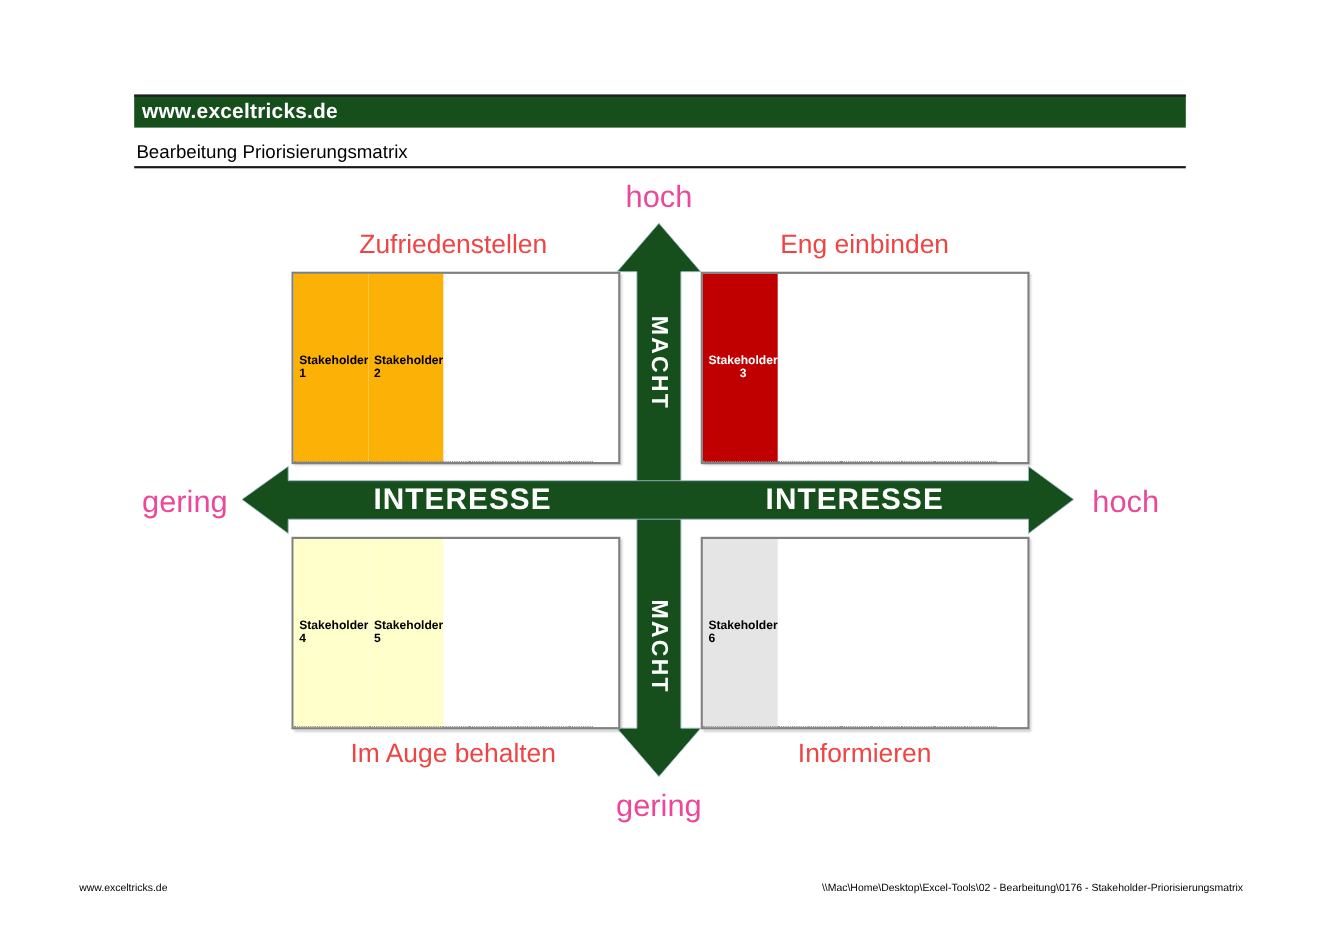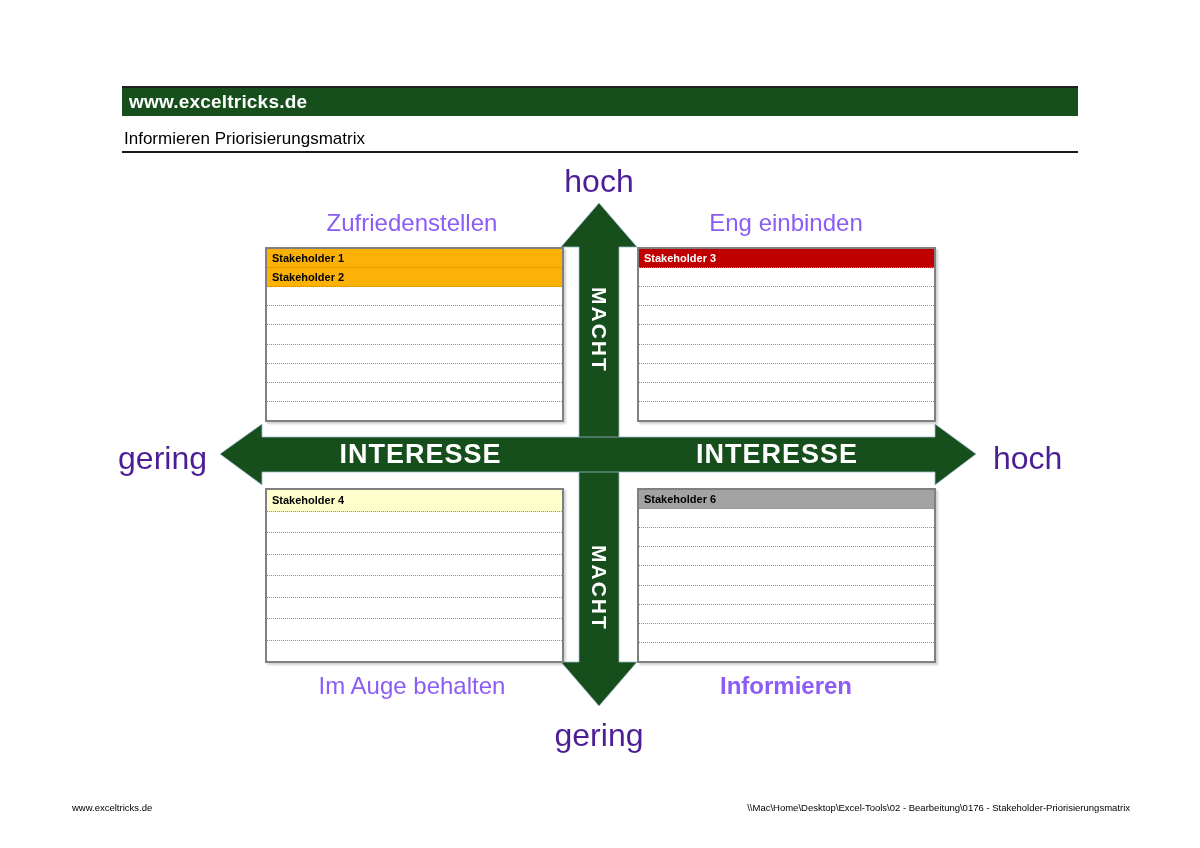--- a/index.html
+++ b/index.html
@@ -13,53 +13,53 @@
   #banner{
     left:122px;top:86px;width:956px;height:30px;
     border-top:2px solid #1f1f1f;box-sizing:border-box;
     display:flex;align-items:center;padding-left:7px;
     color:#fff;font-size:19px;font-weight:600;letter-spacing:.2px;
   }
   #page-title{left:124px;top:129px;font-size:17px;}
   #title-rule{left:122px;top:151px;width:956px;height:0;border-top:2px solid #1a1a1a;}
 
   
-  .axis-label{font-size:32px;color:#4c1d95;}
+  .axis-label{font-size:28px;color:#ec4899;}
   #label-hoch-top{left:539px;top:163px;width:120px;text-align:center;}
   #label-gering-bottom{left:539px;top:717px;width:120px;text-align:center;}
   #label-gering-left{left:93px;top:440px;width:114px;text-align:right;}
   #label-hoch-right{left:993px;top:440px;width:110px;text-align:left;}
 
   
-  .quad-title{width:300px;text-align:center;font-size:24px;color:#8b5cf6;}
+  .quad-title{width:300px;text-align:center;font-size:24px;color:#ef4444;}
   #qt-tl{left:262px;top:209px;}
   #qt-tr{left:636px;top:209px;}
   #qt-bl{left:262px;top:672px;}
-  #qt-br{left:636px;top:672px;font-weight:bold;}
+  #qt-br{left:636px;top:672px;}
 
   
   .arrow-text{
     color:#fff;font-weight:700;display:flex;align-items:center;justify-content:center;
   }
   .macht{
     width:40px;height:112px;writing-mode:vertical-rl;
     font-size:21px;letter-spacing:2px;
   }
   #macht-top{left:579px;top:274px;}
   #macht-bottom{left:579px;top:532px;}
   .interesse{height:35px;font-size:27px;letter-spacing:1px;}
   #interesse-left{left:262px;top:437px;width:317px;}
   #interesse-right{left:619px;top:437px;width:316px;}
 
   
   .stake-box{
     width:299px;height:175px;background:#fff;
     border:2px solid #808080;box-sizing:border-box;
     box-shadow:2px 2px 2px rgba(0,0,0,0.18);
-    display:flex;flex-direction:column;
+    display:flex;
   }
   #box-tl{left:265px;top:247px;}
   #box-tr{left:637px;top:247px;}
   #box-bl{left:265px;top:488px;}
   #box-br{left:637px;top:488px;}
   .stake-row{
     flex:1;display:flex;align-items:center;padding-left:5px;
     font-size:11px;font-weight:700;
     border-bottom:1px dotted #8f8f8f;box-sizing:border-box;
   }
@@ -71,21 +71,21 @@
   #footer-right{right:70px;top:802px;text-align:left;}
 </style>
 </head>
 <body>
 
 <div id="page">
 
   <div id="banner" class="abs" style="background: rgb(23, 79, 28);">
     <span>www.exceltricks.de</span>
   </div>
-  <div id="page-title" class="abs">Informieren Priorisierungsmatrix</div>
+  <div id="page-title" class="abs">Bearbeitung Priorisierungsmatrix</div>
   <div id="title-rule" class="abs"></div>
 
   <svg class="abs" style="left:555px;top:198px;" width="90" height="515" viewBox="0 0 90 515">
     <polygon class="arrow-poly" points="44,5 82,49 64,49 64,464 82,464 44,508 6,464 24,464 24,49 6,49" fill="#174F1C" stroke="#9db8cc" stroke-width="0.8"></polygon>
   </svg>
 
   <svg class="abs" style="left:210px;top:415px;" width="780" height="80" viewBox="0 0 780 80">
     <polygon class="arrow-poly" points="10,39 52,9 52,22 725,22 725,9 766,39 725,70 725,57 52,57 52,70" fill="#174F1C" stroke="#9db8cc" stroke-width="0.8"></polygon>
   </svg>
 
@@ -121,30 +121,31 @@
       <div class="stake-row"></div>
       <div class="stake-row"></div>
       <div class="stake-row"></div>
       <div class="stake-row"></div>
       <div class="stake-row"></div>
       <div class="stake-row"></div>
       <div class="stake-row"></div>
     </div>
   <div id="box-bl" class="abs stake-box">
       <div class="stake-row" style="background: rgb(255, 255, 204); color: rgb(0, 0, 0);">Stakeholder 4</div>
+      <div class="stake-row" style="background: rgb(255, 255, 204); color: rgb(0, 0, 0);">Stakeholder 5</div>
       <div class="stake-row"></div>
       <div class="stake-row"></div>
       <div class="stake-row"></div>
       <div class="stake-row"></div>
       <div class="stake-row"></div>
       <div class="stake-row"></div>
       <div class="stake-row"></div>
     </div>
   <div id="box-br" class="abs stake-box">
-      <div class="stake-row" style="background: #a3a3a3; color: rgb(0, 0, 0);">Stakeholder 6</div>
+      <div class="stake-row" style="background: #e5e5e5; color: rgb(0, 0, 0);">Stakeholder 6</div>
       <div class="stake-row"></div>
       <div class="stake-row"></div>
       <div class="stake-row"></div>
       <div class="stake-row"></div>
       <div class="stake-row"></div>
       <div class="stake-row"></div>
       <div class="stake-row"></div>
       <div class="stake-row"></div>
     </div>
 

